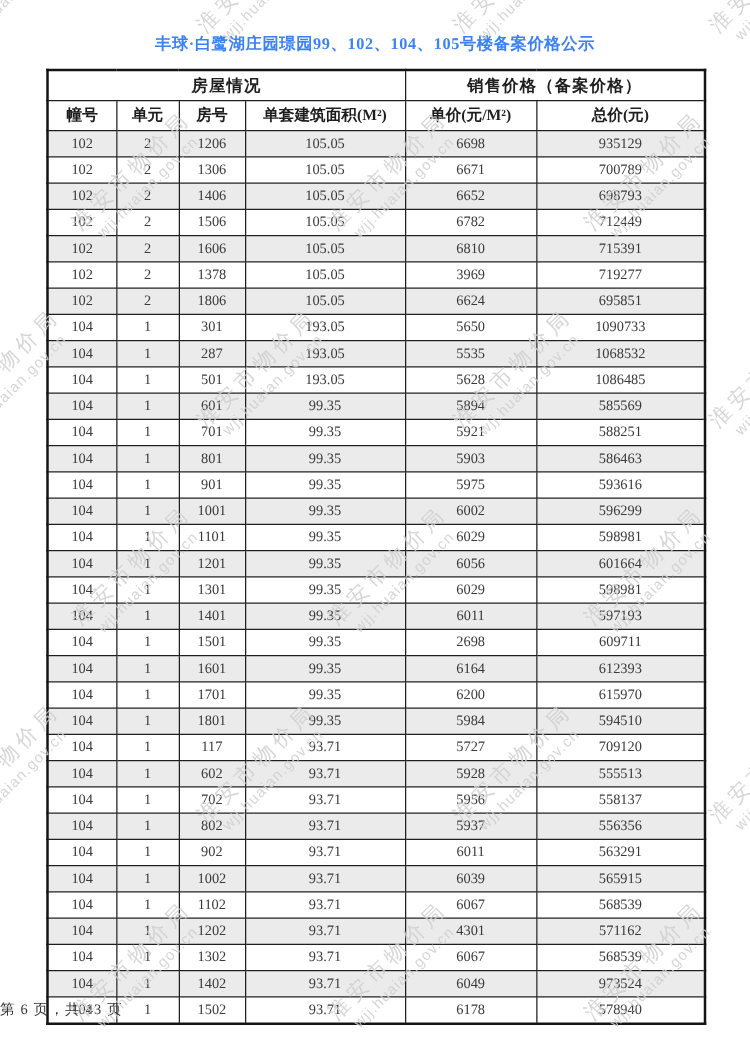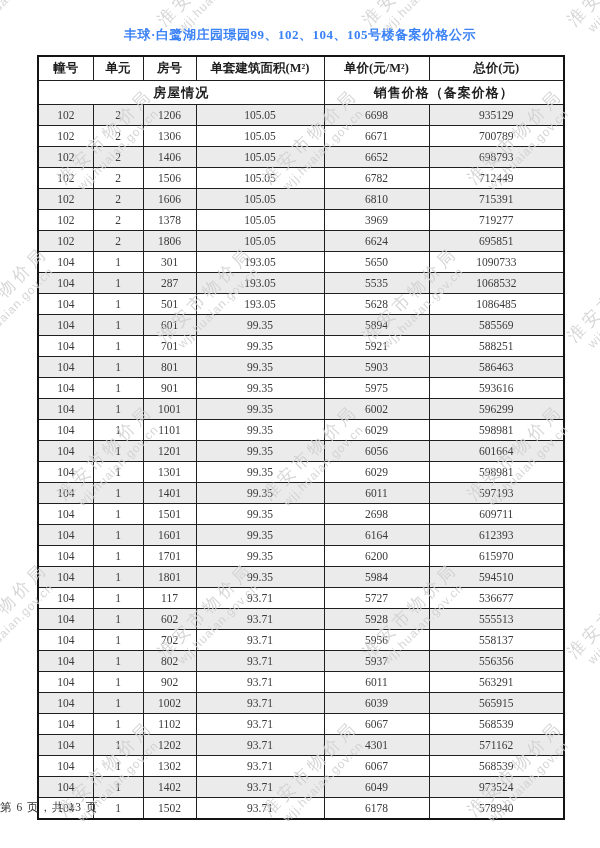--- a/index.html
+++ b/index.html
@@ -157,32 +157,32 @@
   <table class="price-table">
     <colgroup>
       <col style="width:55px">
         <col style="width:50px">
         <col style="width:53px">
       <col style="width:128px">
         <col style="width:105px">
         <col style="width:135px">
     </colgroup>
     <thead>
+      <tr>
+        <th colspan="4" class="group-th">房屋情况</th>
+        <th colspan="2" class="group-th">销售价格（备案价格）</th>
+      </tr>
       <tr id="col-header-row">
           <th>幢号</th>
           <th>单元</th>
           <th>房号</th>
           <th>单套建筑面积(M²)</th>
           <th>单价(元/M²)</th>
           <th>总价(元)</th>
         </tr>
-      <tr>
-        <th colspan="4" class="group-th">房屋情况</th>
-        <th colspan="2" class="group-th">销售价格（备案价格）</th>
-      </tr>
     </thead>
     <tbody id="table-body">
         <tr class="alt">
           <td>102</td>
           <td>2</td>
           <td>1206</td>
           <td>105.05</td>
           <td>6698</td>
           <td>935129</td>
         </tr>
@@ -361,21 +361,21 @@
           <td>99.35</td>
           <td>5984</td>
           <td>594510</td>
         </tr>
         <tr>
           <td>104</td>
           <td>1</td>
           <td>117</td>
           <td>93.71</td>
           <td>5727</td>
-          <td>536677</td>
+          <td>709120</td>
         </tr>
         <tr class="alt">
           <td>104</td>
           <td>1</td>
           <td>602</td>
           <td>93.71</td>
           <td>5928</td>
           <td>555513</td>
         </tr>
         <tr>

